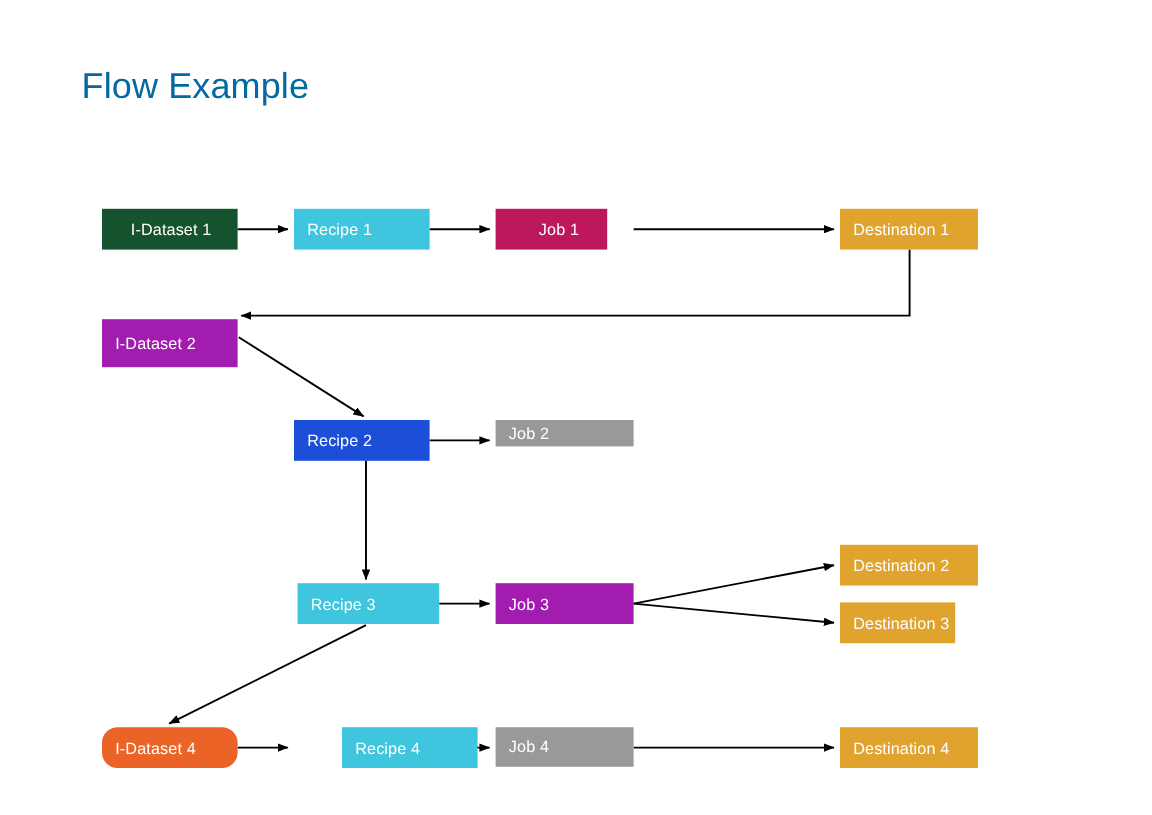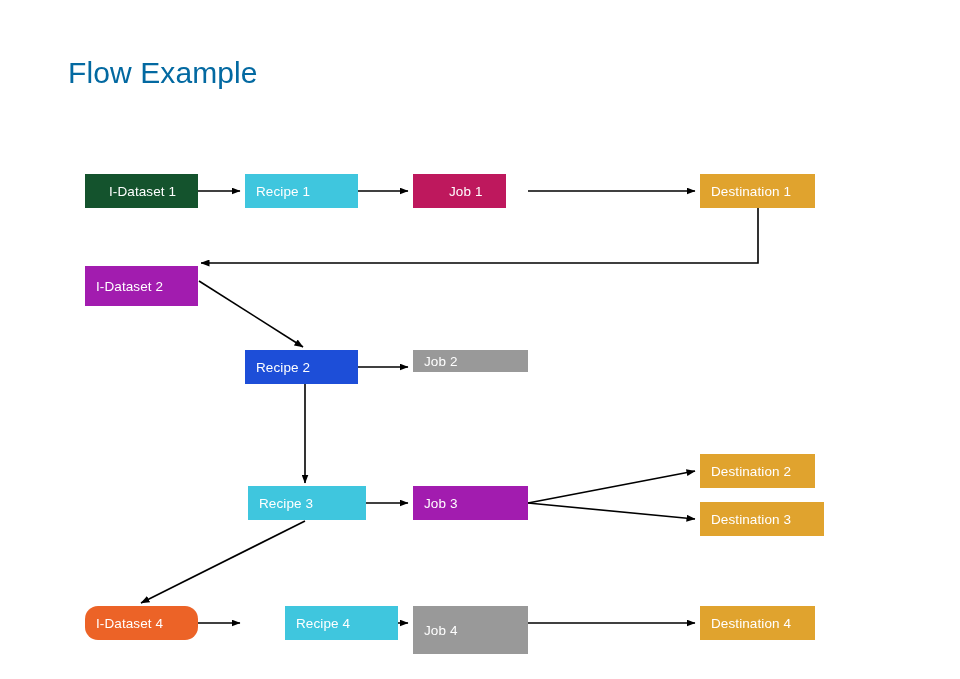--- a/index.html
+++ b/index.html
@@ -108,30 +108,30 @@
       </div>
       <div class="node" style="left: 248px; top: 486px; width: 118px; height: 34px; background: rgb(63, 198, 222);">
         <span>Recipe 3</span>
       </div>
       <div class="node" style="left: 413px; top: 486px; width: 115px; height: 34px; background: #a21caf;">
         <span>Job 3</span>
       </div>
       <div class="node" style="left: 700px; top: 454px; width: 115px; height: 34px; background: rgb(224, 163, 46); text-align: right;">
         <span>Destination 2</span>
       </div>
-      <div class="node" style="left: 700px; top: 502px; width: 124px; height: 34px; background: rgb(224, 163, 46);">
+      <div class="node" style="left: 700px; top: 502px; width: 96px; height: 34px; background: rgb(224, 163, 46);">
         <span>Destination 3</span>
       </div>
       <div class="node" style="left: 85px; top: 606px; width: 113px; height: 34px; background: rgb(236, 99, 39); border-radius: 13px;">
         <span>I-Dataset 4</span>
       </div>
       <div class="node" style="left: 245px; top: 606px; width: 113px; height: 34px; background: rgb(63, 198, 222); margin-left: 40px;">
         <span>Recipe 4</span>
       </div>
-      <div class="node" style="left: 413px; top: 606px; width: 115px; height: 48px; background: rgb(153, 153, 153);">
+      <div class="node" style="left: 413px; top: 606px; width: 115px; height: 33px; background: rgb(153, 153, 153);">
         <span>Job 4</span>
       </div>
       <div class="node" style="left: 700px; top: 606px; width: 115px; height: 34px; background: rgb(224, 163, 46);">
         <span>Destination 4</span>
       </div>
     </div>
 
 </div>
 
 </body></html>

